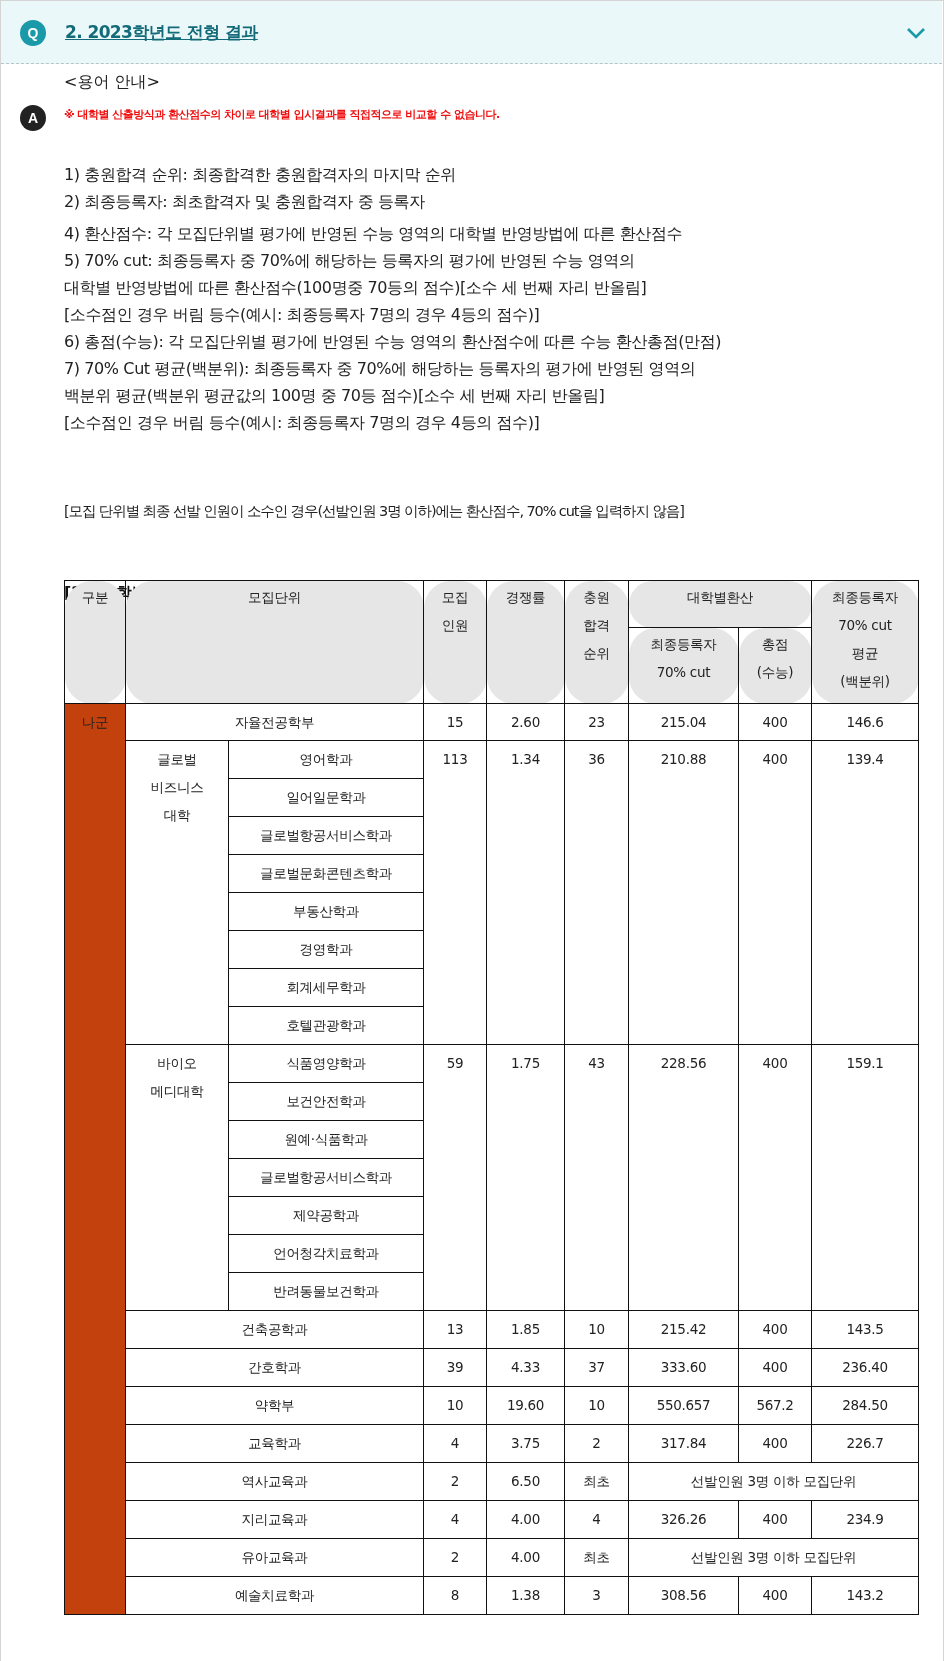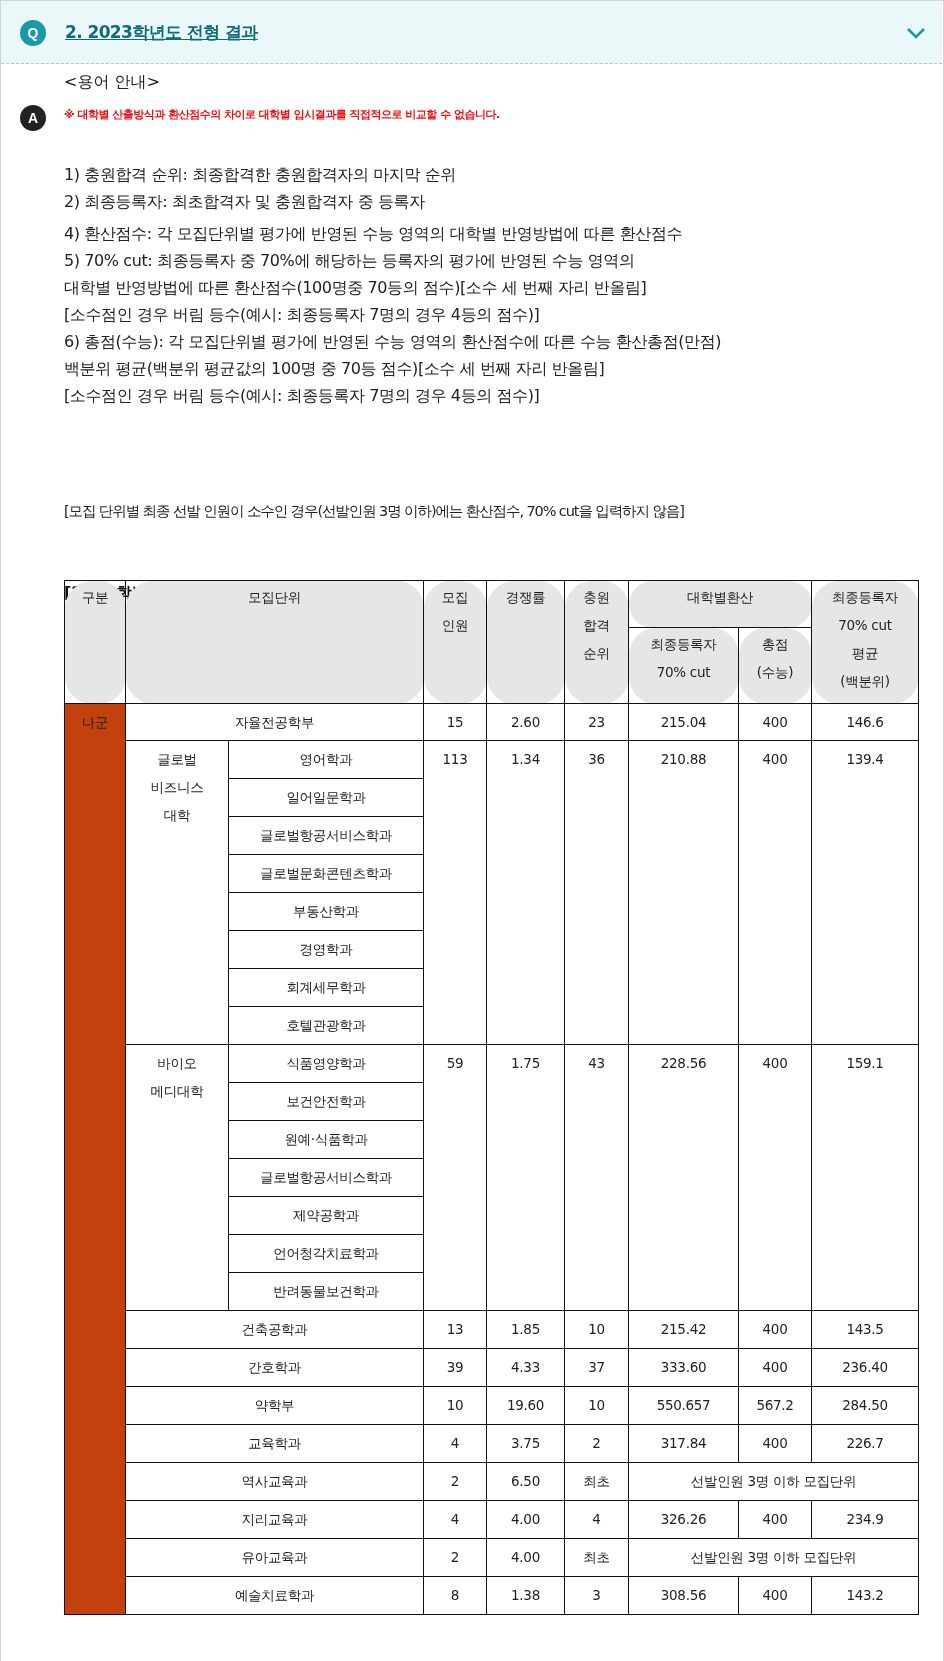--- a/index.html
+++ b/index.html
@@ -83,20 +83,21 @@
 
 <div class="defs">
   <div>1) 충원합격 순위: 최종합격한 충원합격자의 마지막 순위</div>
   <div>2) 최종등록자: 최초합격자 및 충원합격자 중 등록자</div>
   <div class="gap"></div>
   <div>4) 환산점수: 각 모집단위별 평가에 반영된 수능 영역의 대학별 반영방법에 따른 환산점수</div>
   <div>5) 70% cut: 최종등록자 중 70%에 해당하는 등록자의 평가에 반영된 수능 영역의</div>
   <div>대학별 반영방법에 따른 환산점수(100명중 70등의 점수)[소수 세 번째 자리 반올림]</div>
   <div>[소수점인 경우 버림 등수(예시: 최종등록자 7명의 경우 4등의 점수)]</div>
   <div>6) 총점(수능): 각 모집단위별 평가에 반영된 수능 영역의 환산점수에 따른 수능 환산총점(만점)</div>
+  <div>7) 70% Cut 평균(백분위): 최종등록자 중 70%에 해당하는 등록자의 평가에 반영된 영역의</div>
   <div>백분위 평균(백분위 평균값의 100명 중 70등 점수)[소수 세 번째 자리 반올림]</div>
   <div>[소수점인 경우 버림 등수(예시: 최종등록자 7명의 경우 4등의 점수)]</div>
 </div>
 
 <div class="note">[모집 단위별 최종 선발 인원이 소수인 경우(선발인원 3명 이하)에는 환산점수, 70% cut을 입력하지 않음]</div>
 <div class="year-title">[2023학년도]</div>
 
 <table class="res">
   <colgroup>
     <col style="width:61px">

